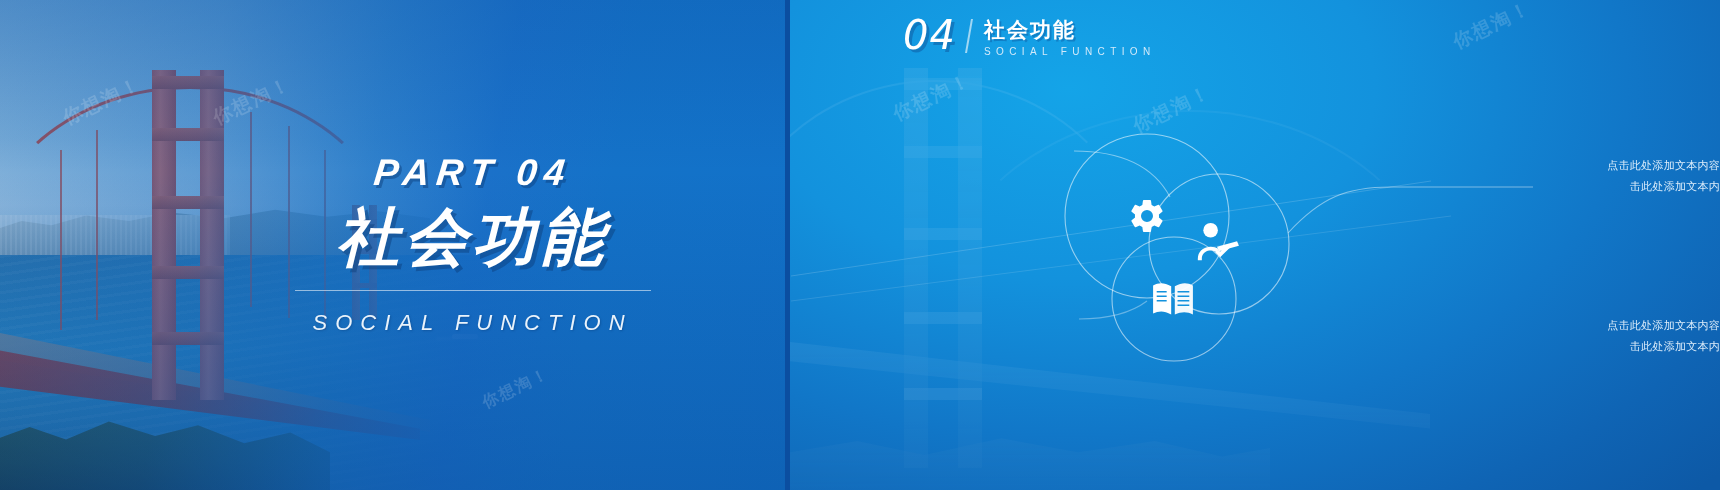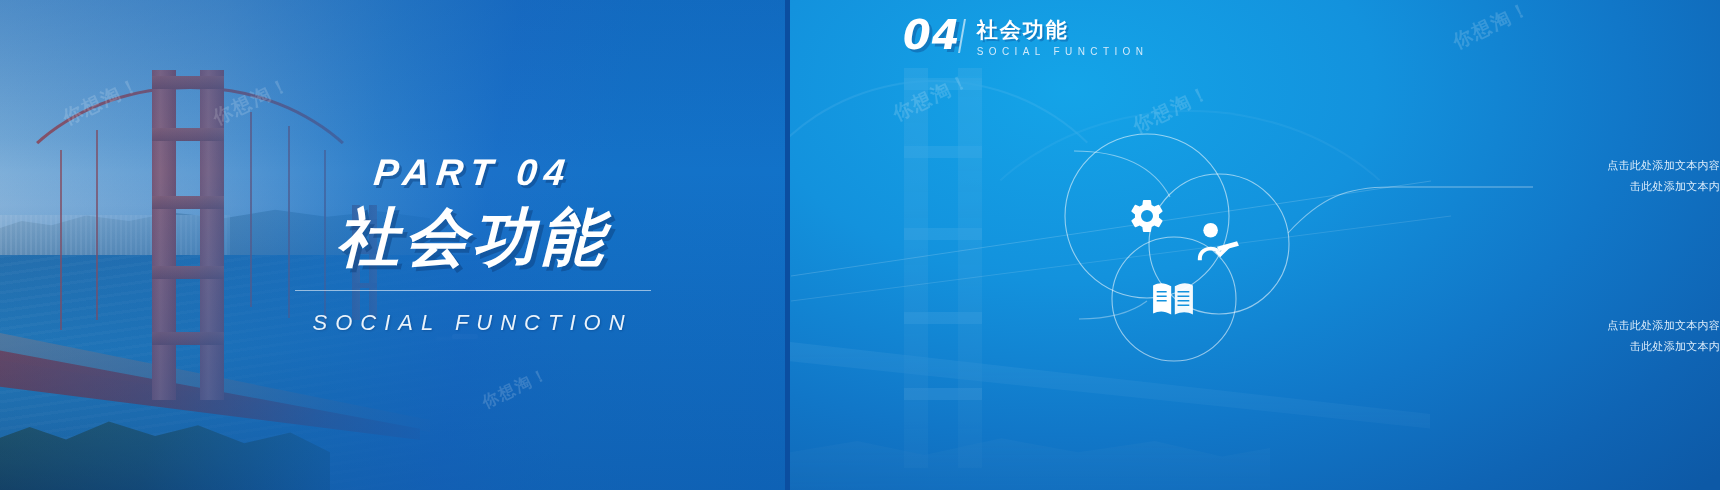--- a/index.html
+++ b/index.html
@@ -169,23 +169,24 @@
   }
   .g-grass{
     position:absolute; left:0; bottom:0; width:480px; height:70px;
     background:linear-gradient(180deg, rgba(120,170,210,.35), rgba(90,145,195,.18));
     clip-path:polygon(0 46%,14% 30%,28% 50%,44% 26%,60% 46%,76% 30%,90% 52%,100% 40%,100% 100%,0 100%);
   }
 
   
   .r-header { position:absolute; left:113px; top:16px; display:flex; align-items:flex-start; }
   .num-badge {
-    font-size:40px; font-weight:700; font-style:italic; color:#fff; line-height:.95;
+    font-size:40px; font-weight:400; font-style:italic; color:#fff; line-height:.95;
     letter-spacing:1px; text-shadow:3px 3px 0 rgba(12,70,140,.40);
     font-family:"DejaVu Sans","Liberation Sans",sans-serif;
+    padding-right:12px;
   }
   .num-divider { width:2px; height:34px; background:rgba(255,255,255,.6); margin:3px 14px 0 0; transform:skewX(-10deg); }
   .hdr-text { padding-top:2px; }
   .hdr-cn { font-size:21px; font-weight:800; color:#fff; letter-spacing:2px; line-height:1.15;
     text-shadow:2px 2px 0 rgba(12,70,140,.35); }
   .hdr-en { font-size:10px; color:rgba(226,240,252,.92); letter-spacing:5.4px; margin-top:4px; }
 
   
   .circles { position:absolute; left:1px; top:1px; width:930px; height:490px; pointer-events:none; }
 

